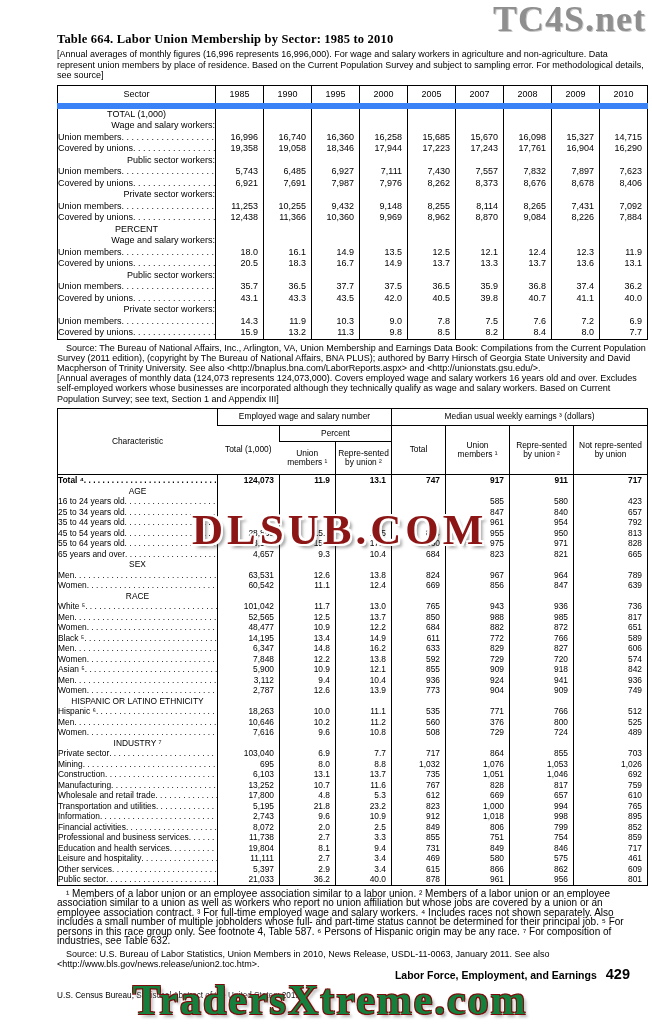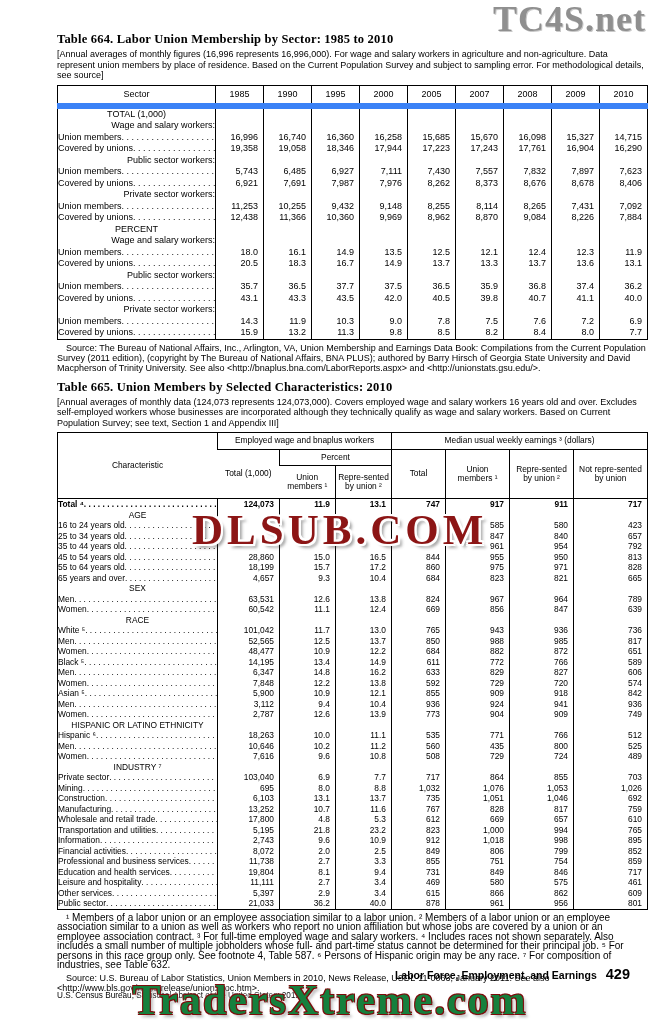--- a/index.html
+++ b/index.html
@@ -386,38 +386,37 @@
             <td class="num">8.2</td>
             <td class="num">8.4</td>
             <td class="num">8.0</td>
             <td class="num">7.7</td>
           </tr>
         </tbody>
     </table>
 
     <p class="source">Source: The Bureau of National Affairs, Inc., Arlington, VA, Union Membership and Earnings Data Book: Compilations from the Current Population Survey (2011 edition), (copyright by The Bureau of National Affairs, BNA PLUS); authored by Barry Hirsch of Georgia State University and David Macpherson of Trinity University. See also &lt;http://bnaplus.bna.com/LaborReports.aspx&gt; and &lt;http://unionstats.gsu.edu/&gt;.</p>
 
-    <h1 class="tbl-title t2">Table 665. Union Members by Selected Characteristics: 2010</h1>
     <p class="note">[Annual averages of monthly data (124,073 represents 124,073,000). Covers employed wage and salary workers 16 years old and over. Excludes self-employed workers whose businesses are incorporated although they technically qualify as  wage and salary workers. Based on Current Population Survey; see text, Section 1 and Appendix III]</p>
 
     <table class="t665">
       <colgroup>
         <col style="width:160px">
         <col style="width:62px">
           <col style="width:56px">
           <col style="width:56px">
         <col style="width:54px">
           <col style="width:64px">
           <col style="width:64px">
           <col style="width:74px">
       </colgroup>
       <thead>
         <tr>
           <th rowspan="3">Characteristic</th>
-          <th colspan="3">Employed wage and bnaplus workers</th>
+          <th colspan="3">Employed wage and salary number</th>
           <th colspan="4">Median usual weekly earnings ³ (dollars)</th>
         </tr>
         <tr>
           <th rowspan="2">Total (1,000)</th>
           <th colspan="2">Percent</th>
           <th rowspan="2">Total</th>
           <th rowspan="2">Union members ¹</th>
           <th rowspan="2">Repre-sented by union ²</th>
           <th rowspan="2">Not repre-sented by union</th>
         </tr>
@@ -724,21 +723,21 @@
           </tr>
           <tr>
             <td class="stub dat i1">
               <span class="lbl">Men</span>
               <span class="lead"></span>
             </td>
             <td class="num">10,646</td>
             <td class="num">10.2</td>
             <td class="num">11.2</td>
             <td class="num">560</td>
-            <td class="num">435</td>
+            <td class="num">376</td>
             <td class="num">800</td>
             <td class="num">525</td>
           </tr>
           <tr>
             <td class="stub dat i1">
               <span class="lbl">Women</span>
               <span class="lead"></span>
             </td>
             <td class="num">7,616</td>
             <td class="num">9.6</td>

